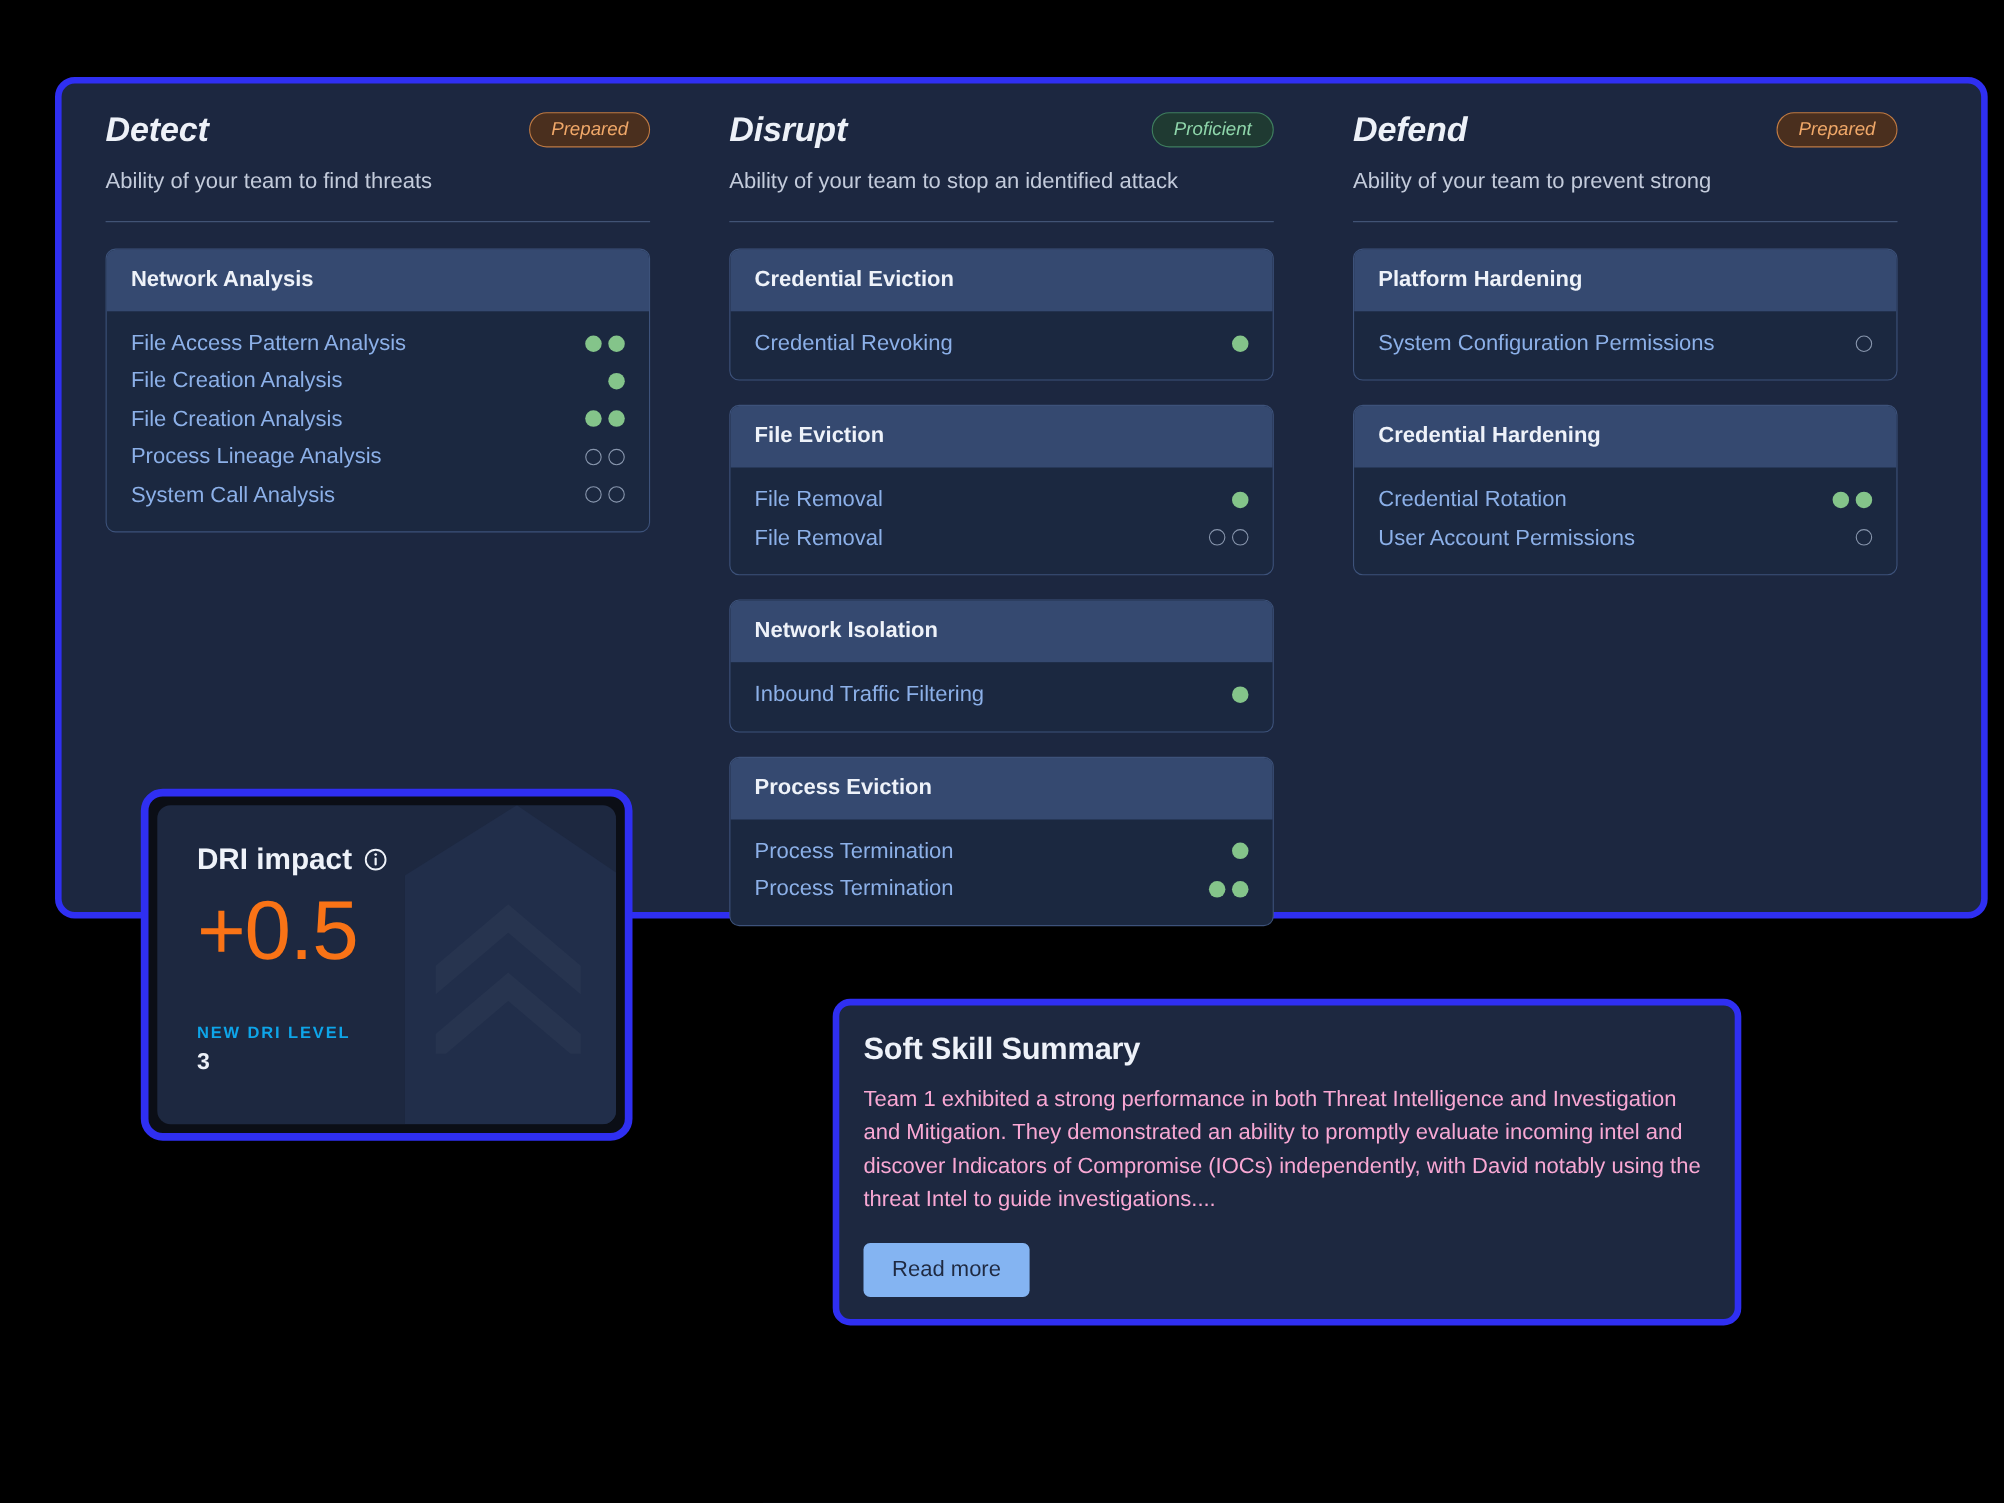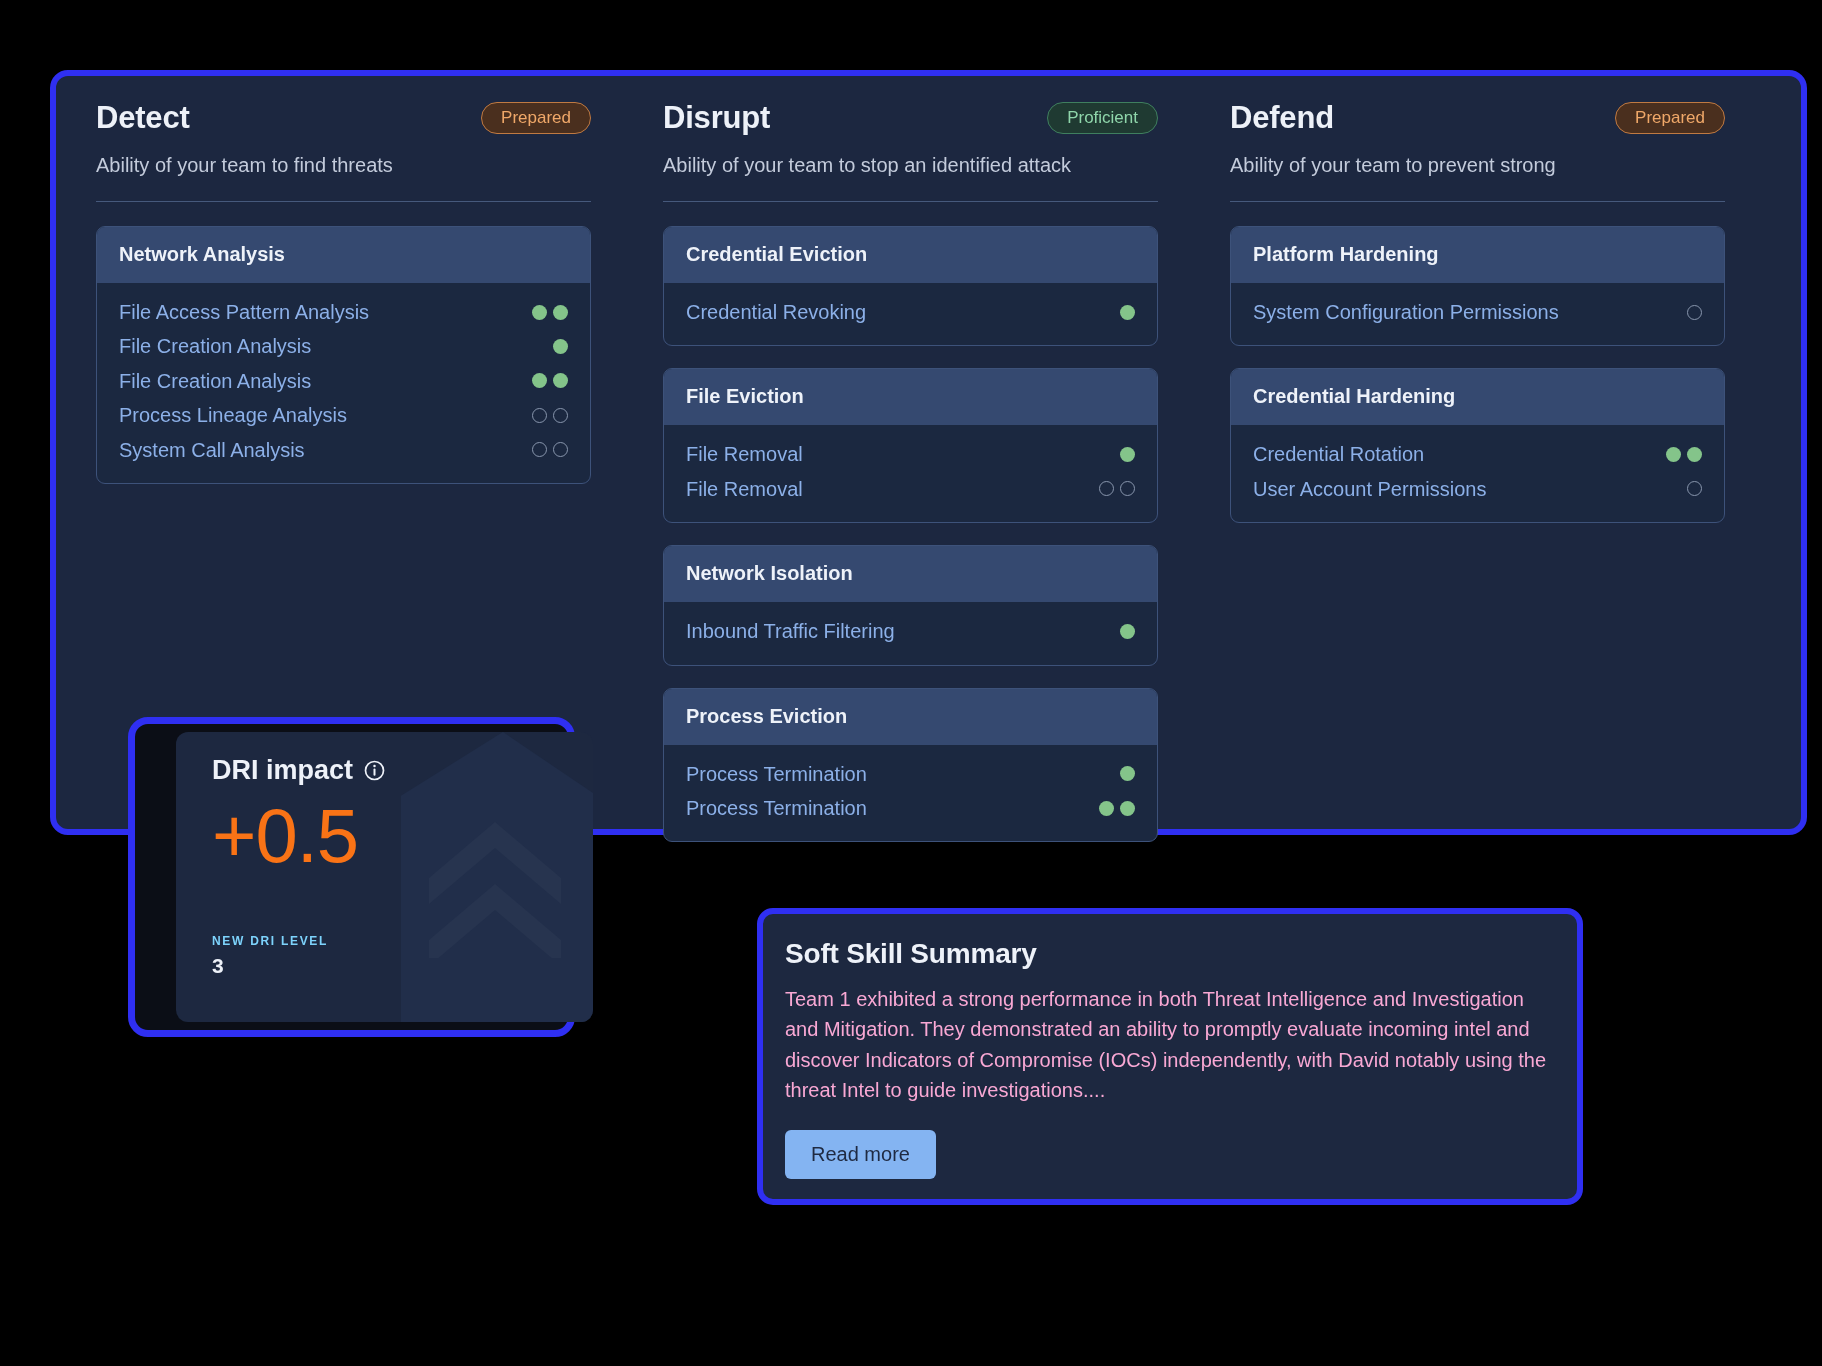--- a/index.html
+++ b/index.html
@@ -39,20 +39,21 @@
     padding: 0 36px 0 18px;
     min-width: 0;
   }
   .column + .column { padding-left: 18px; }
 
   .col-head {
     display: flex;
     align-items: center;
     justify-content: space-between;
     padding-right: 18px;
+    font-style: italic;
   }
 
   .col-title {
     font-size: 31px;
     font-weight: bold;
     color: #edf1f8;
     letter-spacing: -0.2px;
   }
 
   .badge {
@@ -142,22 +143,21 @@
     border-radius: 20px;
     padding: 8px;
   }
   .dri-inner {
     position: relative;
     width: 100%;
     height: 100%;
     background: #1d2840;
     border-radius: 12px;
     overflow: hidden;
-    padding: 23px 36px;
-    margin-left: 33px;
+    padding: 34px 36px;
   }
   .dri-title {
     display: flex;
     align-items: center;
     gap: 11px;
     font-size: 27px;
     font-weight: bold;
     color: #eef2f9;
     position: relative;
     z-index: 2;
@@ -175,24 +175,24 @@
     color: #f97316;
     letter-spacing: -1px;
     line-height: 1.05;
     position: relative;
     z-index: 2;
   }
   .dri-level-label {
     position: absolute;
     left: 36px;
     bottom: 74px;
-    font-size: 12px;
+    font-size: 15px;
     font-weight: bold;
     letter-spacing: 1.7px;
-    color: #7dd3fc;
+    color: #0ea5e9;
     z-index: 2;
   }
   .dri-level-value {
     position: absolute;
     left: 36px;
     bottom: 44px;
     font-size: 21px;
     font-weight: bold;
     color: #edf1f8;
     z-index: 2;

